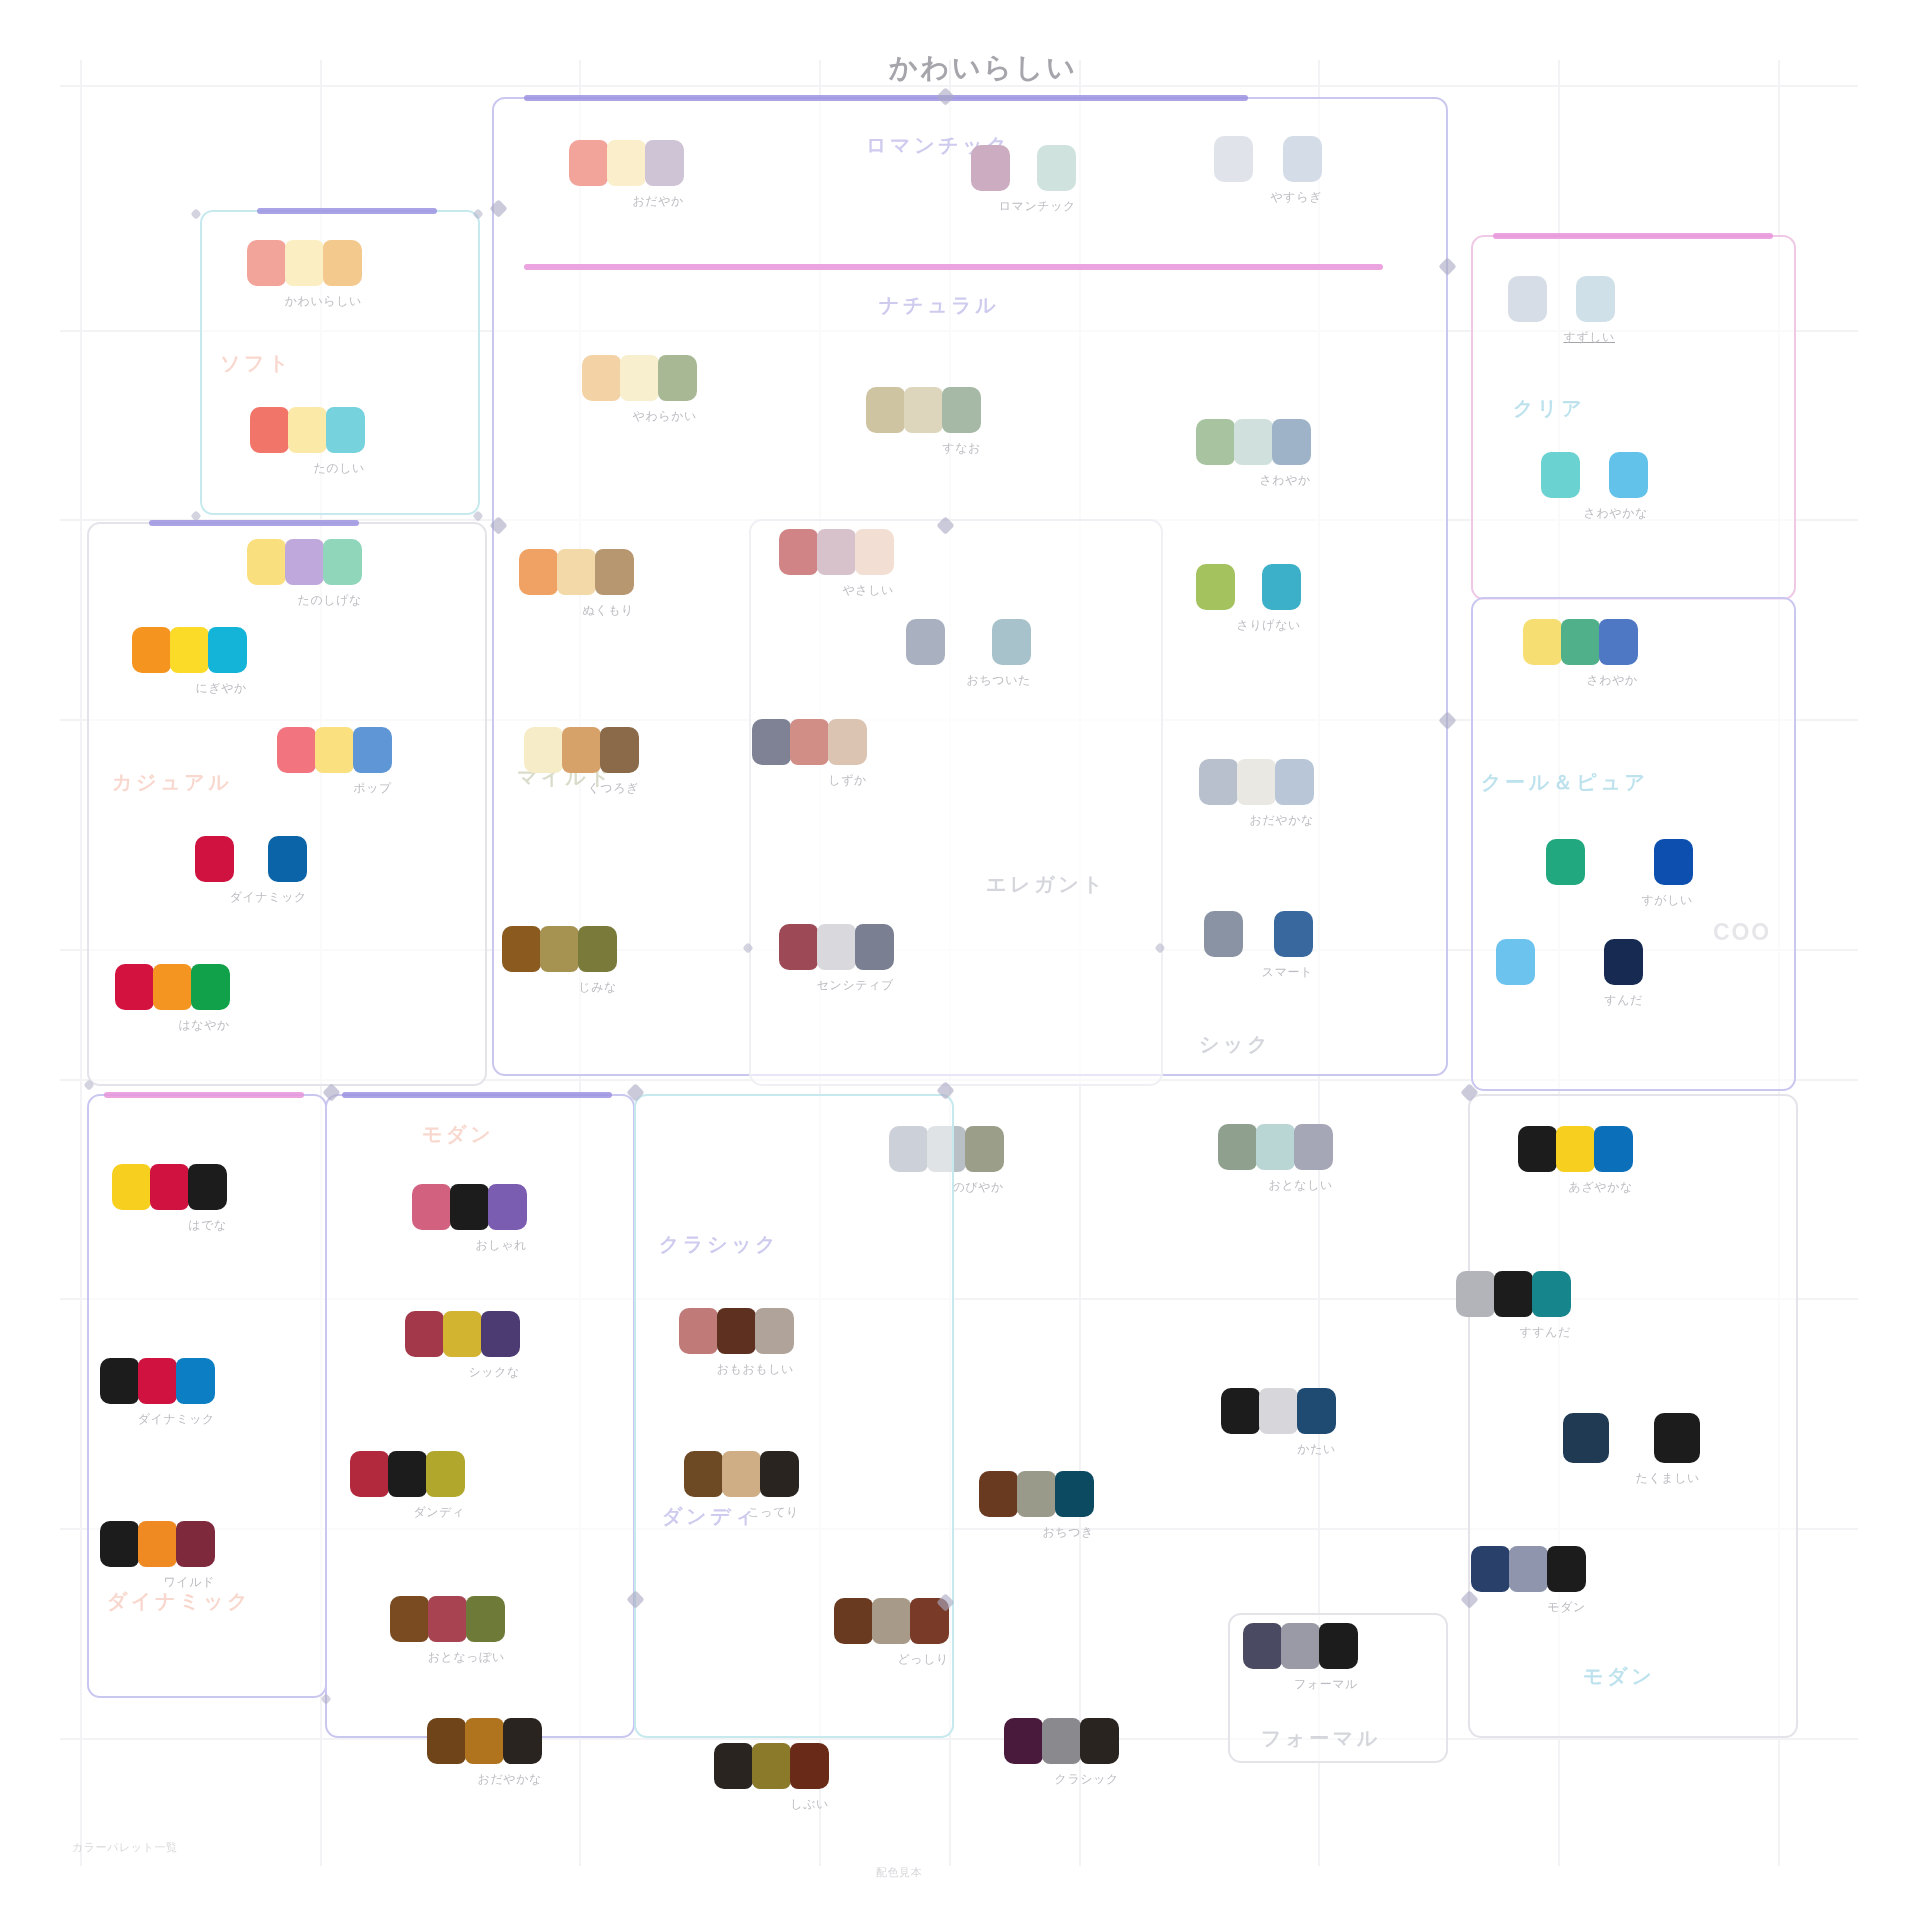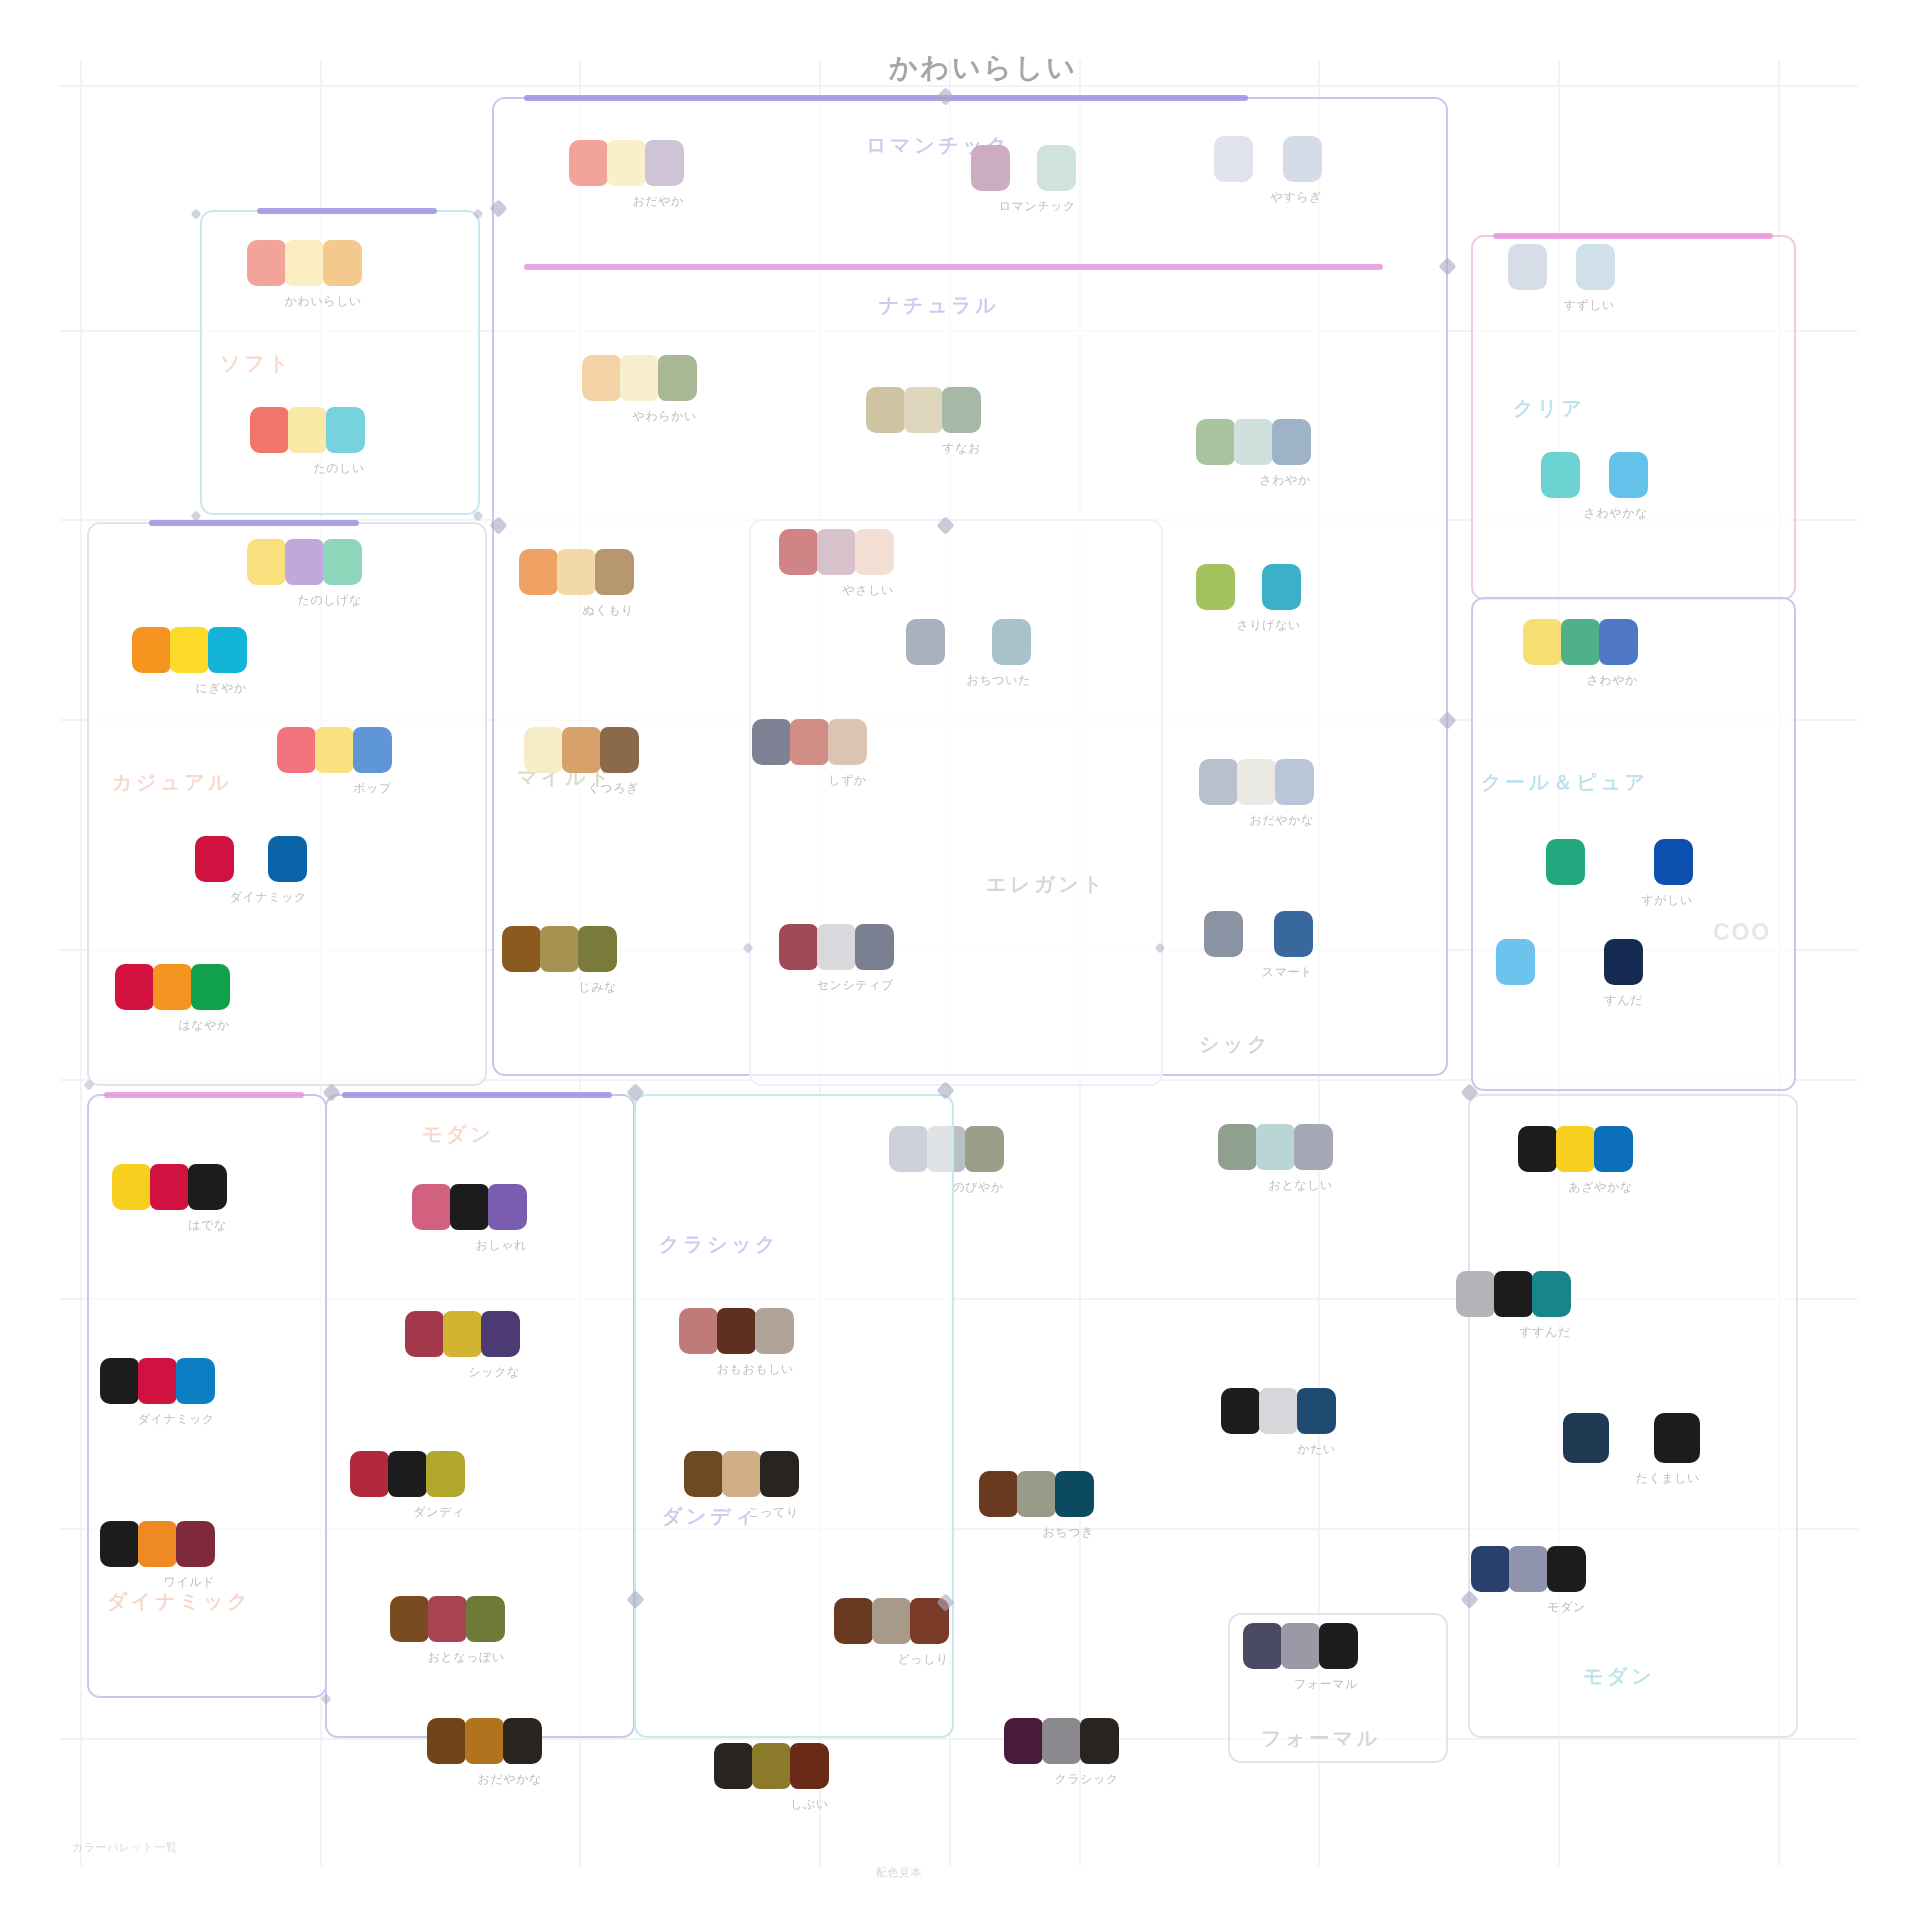--- a/index.html
+++ b/index.html
@@ -188,21 +188,21 @@
       <div class="sw" style="background:#76d2dd;"></div>
     </div>
     <div class="lbl">たのしい</div>
   </div>
 
   <div class="panel accent-pink" style="left:1471px;top:235px;width:325px;height:365px;">
     <div class="hbar" style="left:20px;top:-4px;width:280px;background:#e794da;"></div>
   </div>
   <div class="cat cyan" style="left:1493px;top:395px;margin-left:20px;">クリア</div>
 
-  <div class="item" style="left:1508px;top:244px;">
+  <div class="item" style="left:1508px;top:276px;text-decoration:underline;">
     <div class="swatches" style="gap:30px;">
       <div class="sw" style="background:#d6dde7;border-radius:10px;"></div>
       <div class="sw" style="background:#cfe0e8;border-radius:10px;"></div>
     </div>
     <div class="lbl">すずしい</div>
   </div>
 
   <div class="item" style="left:1541px;top:452px;">
     <div class="swatches" style="gap:30px;">
       <div class="sw" style="background:#6ad2d0;border-radius:10px;"></div>

